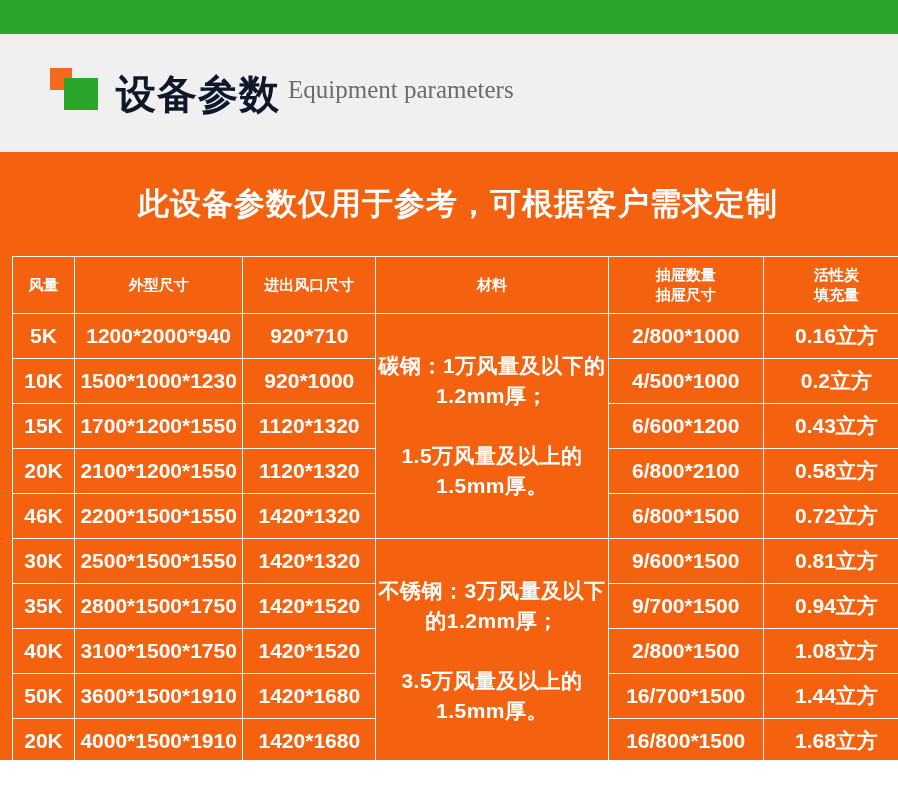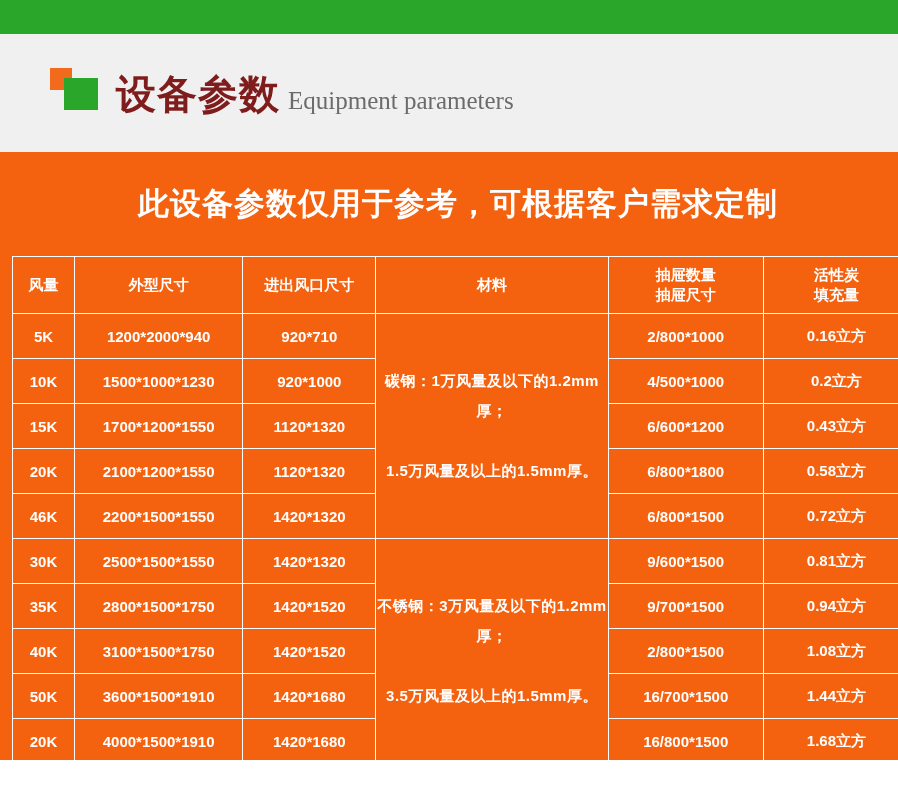--- a/index.html
+++ b/index.html
@@ -64,30 +64,30 @@
     position: absolute;
     left: 14px;
     top: 14px;
     width: 34px;
     height: 32px;
     background: #2aa72a;
   }
   .title-cn {
     font-size: 40px;
     line-height: 44px;
-    color: #7f1d1d;
+    color: #0f172a;
     font-weight: bold;
     letter-spacing: 1px;
   }
   .title-en {
     font-size: 25px;
     line-height: 30px;
     color: #6b6b6b;
     margin-left: 8px;
-    margin-bottom: 0;
+    margin-bottom: 11px;
     font-family: "Liberation Serif", serif;
   }
   
   .banner {
     position: absolute;
     left: 0;
     top: 152px;
     width: 898px;
     height: 104px;
     background: #f4620f;
@@ -115,21 +115,21 @@
   table.spec {
     border-collapse: collapse;
     width: 898px;
     table-layout: fixed;
   }
   table.spec th, table.spec td {
     border: 1px solid #ffffff;
     text-align: center;
     vertical-align: middle;
     color: #ffffff;
-    font-size: 15px;
+    font-size: 21px;
     font-weight: bold;
     padding: 0;
   }
   table.spec th {
     height: 56px;
     font-size: 15px;
   }
   table.spec td {
     height: 44px;
   }
@@ -229,21 +229,21 @@
           <td>15K</td>
           <td>1700*1200*1550</td>
           <td>1120*1320</td>
           <td>6/600*1200</td>
           <td>0.43立方</td>
         </tr>
         <tr>
           <td>20K</td>
           <td>2100*1200*1550</td>
           <td>1120*1320</td>
-          <td>6/800*1800</td>
+          <td>6/800*2100</td>
           <td>0.58立方</td>
         </tr>
         <tr>
           <td>46K</td>
           <td>2200*1500*1550</td>
           <td>1420*1320</td>
           <td>6/800*1500</td>
           <td>0.72立方</td>
         </tr>
         <tr>

